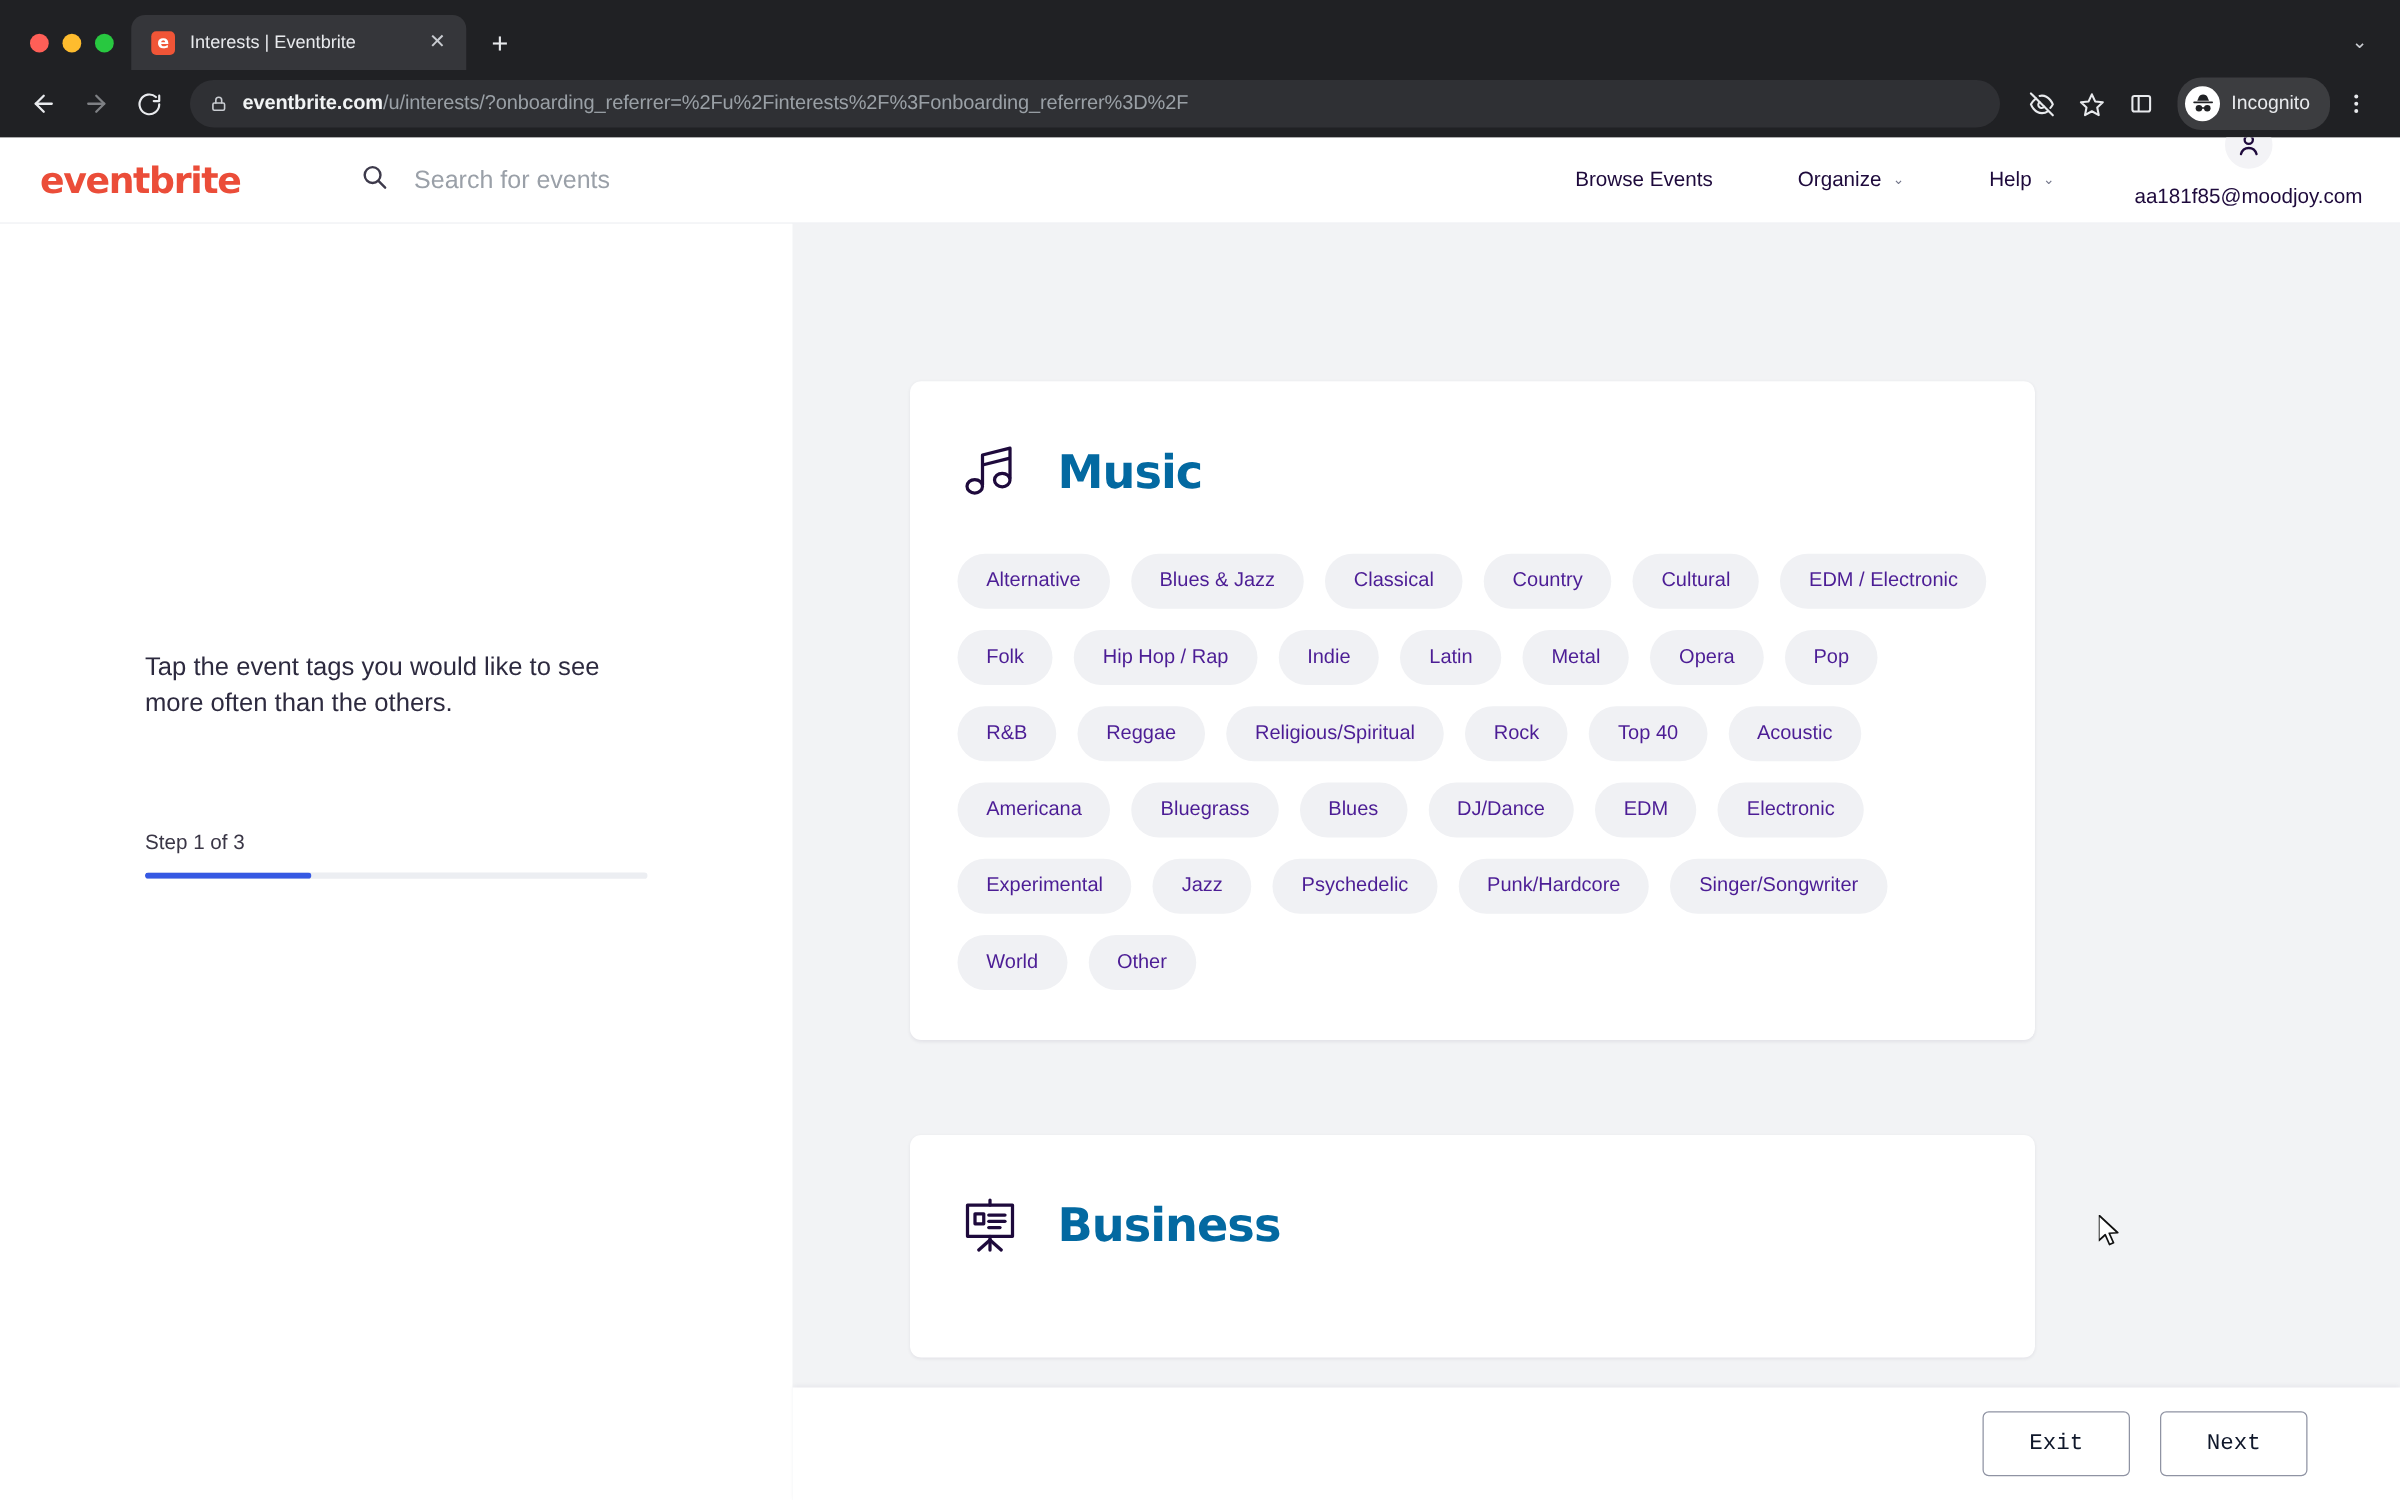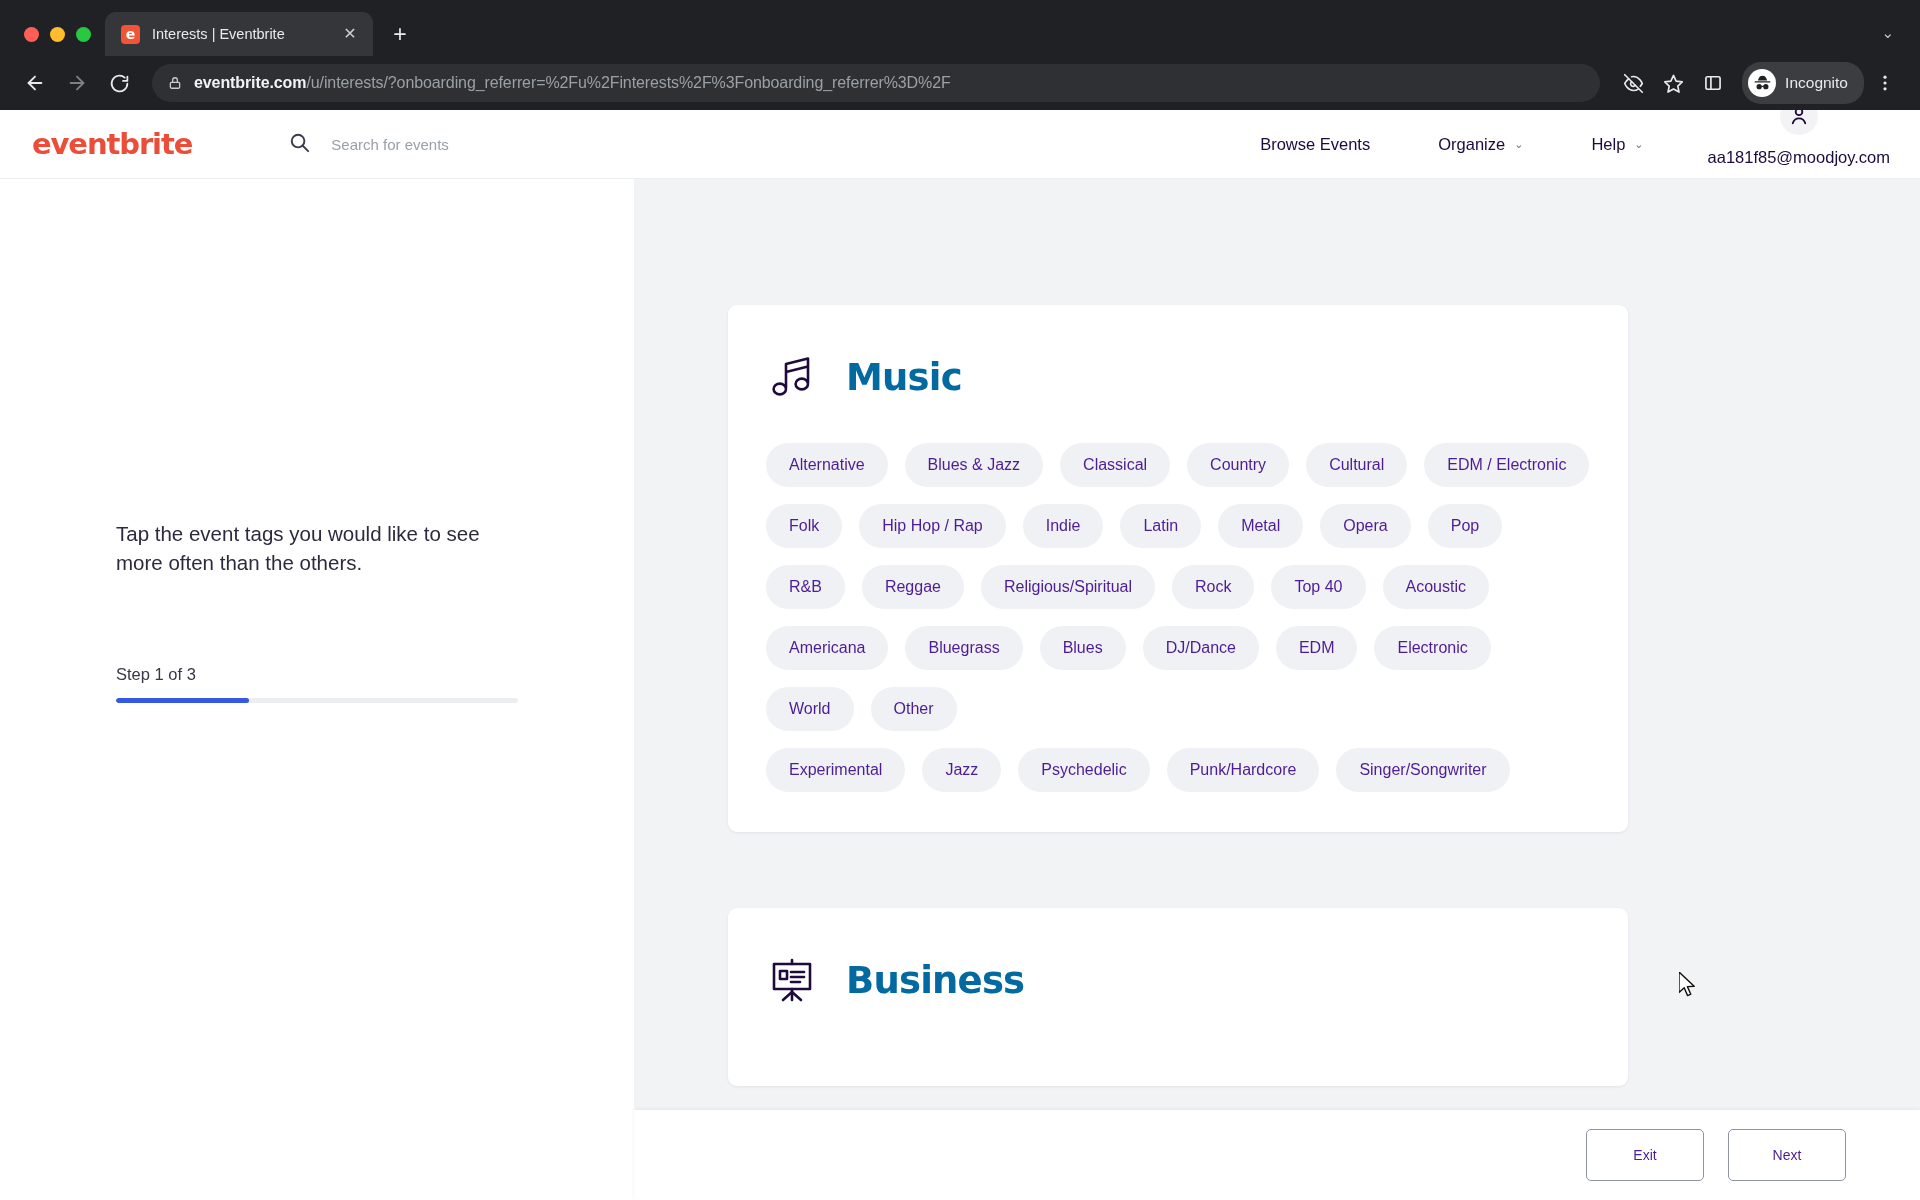--- a/index.html
+++ b/index.html
@@ -94,21 +94,21 @@
   .site-header {
     height: 69px; background: #fff; display: flex; align-items: center;
     padding: 0 30px 0 32px; border-bottom: 1px solid #eceef1;
   }
   .logo {
     color: #eb4d39; font-size: 29px; font-weight: 700;
     letter-spacing: -1.1px; font-family: "DejaVu Sans", sans-serif;
     margin-right: 96px;
   }
   .hdr-search { display: flex; align-items: center; gap: 20px; flex: 1; }
-  .hdr-search-ph { color: #9aa0a8; font-size: 15px; }
+  .hdr-search-ph { color: #9aa0a8; font-size: 20px; }
   .hdr-nav { display: flex; align-items: center; gap: 16px; }
   .hdr-link {
     color: #1e0a3c; font-size: 16.5px; padding: 0 26px;
     display: flex; align-items: center; gap: 9px; white-space: nowrap;
   }
   .caret { color: #6f7287; font-size: 11px; line-height: 1; }
   .acct {
     display: flex; align-items: center; gap: 13px; padding-left: 22px; flex-direction: column;
   }
   .acct-avatar {
@@ -173,22 +173,22 @@
 
   
   .footer-bar {
     position: absolute; bottom: 0; left: 634px; right: 0; height: 90px;
     background: #fff; display: flex; align-items: center;
     justify-content: flex-end; gap: 24px; padding-right: 74px;
     box-shadow: 0 -1px 4px rgba(30,10,60,.06); z-index: 30;
   }
   .btn-outline {
     min-width: 118px; height: 52px; border: 1px solid #8f93a3;
-    border-radius: 5px; background: #fff; color: #4c1d95;
-    font-size: 14px; font-family: Liberation Sans, sans-serif;
+    border-radius: 5px; background: #fff; color: #0f172a;
+    font-size: 18px; font-family: Liberation Mono, monospace;
     display: flex; align-items: center; justify-content: center;
   }
 </style>
 </head>
 <body>
 
 <div class="browser">
 
   <div class="tabstrip">
     <div class="traffic">
@@ -375,29 +375,29 @@
               </div>
               <div class="tag-row">
                 <span class="tag">Americana</span>
                 <span class="tag">Bluegrass</span>
                 <span class="tag">Blues</span>
                 <span class="tag">DJ/Dance</span>
                 <span class="tag">EDM</span>
                 <span class="tag">Electronic</span>
               </div>
               <div class="tag-row">
-                <span class="tag">World</span>
-                <span class="tag">Other</span>
-              </div>
-              <div class="tag-row">
                 <span class="tag">Experimental</span>
                 <span class="tag">Jazz</span>
                 <span class="tag">Psychedelic</span>
                 <span class="tag">Punk/Hardcore</span>
                 <span class="tag">Singer/Songwriter</span>
+              </div>
+              <div class="tag-row">
+                <span class="tag">World</span>
+                <span class="tag">Other</span>
               </div>
             </div>
         </div>
 
         <div class="card">
           <div class="card-head">
             <span class="card-icon">
               <svg width="52" height="52" viewBox="0 0 52 52" fill="none" stroke="#1e0a3c" stroke-width="2.6" stroke-linecap="round" stroke-linejoin="round">
                   <rect x="8" y="10" width="36" height="25"></rect>
                   <path d="M26 6v4"></path>

